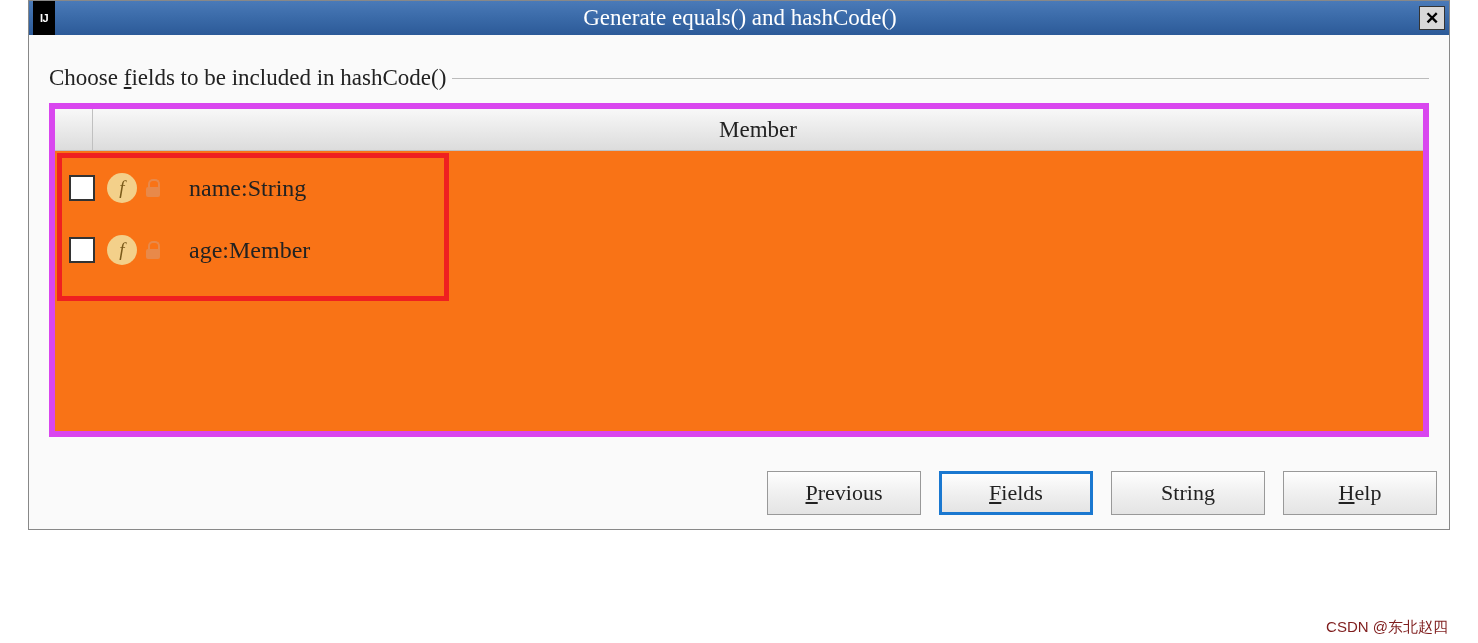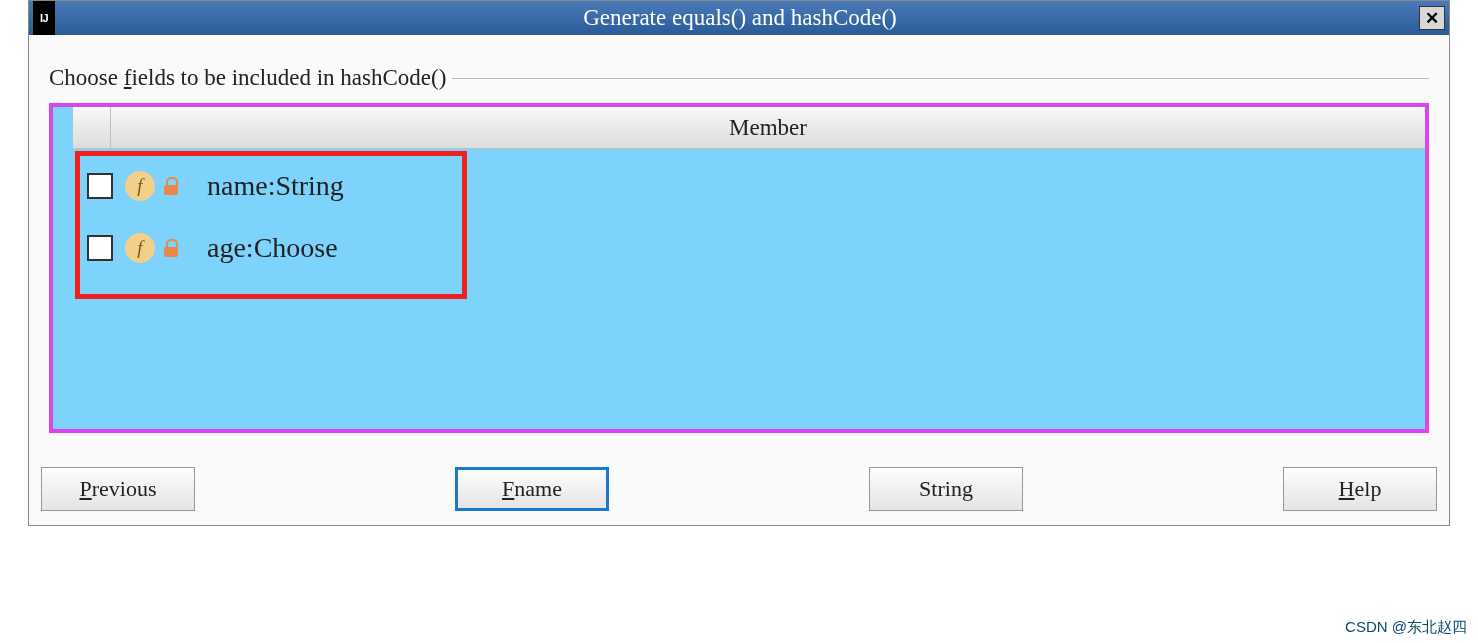--- a/index.html
+++ b/index.html
@@ -73,23 +73,22 @@
     .section-label .first-letter {
       text-decoration: underline;
     }
     .section-line {
       flex: 1;
       height: 1px;
       background: #bbb;
       margin-left: 6px;
     }
     .member-table {
-      border: 4px solid #d946ef;
-      background: #7dd3fc;
-      padding-left: 20px;
+      border: 6px solid #d946ef;
+      background: #f97316;
     }
     .member-header {
       background: linear-gradient(to bottom, #f8f8f8 0%, #eaeaea 50%, #dcdcdc 100%);
       border-bottom: 1px solid #c0c0c0;
       display: flex;
       height: 42px;
       align-items: stretch;
     }
     .member-header-spacer {
       width: 38px;
@@ -168,28 +167,28 @@
       content: "";
       position: absolute;
       bottom: 0;
       left: 1px;
       width: 14px;
       height: 10px;
       background: #e8894a;
       border-radius: 2px;
     }
     .member-text {
-      font-size: 28px;
+      font-size: 24px;
       color: #222;
       margin-left: 18px;
       font-family: Georgia, serif;
     }
     .button-row {
       display: flex;
-      justify-content: space-between;
+      justify-content: flex-end;
       gap: 18px;
       padding: 14px 12px 14px 12px;
       background: #fafafa;
     }
     .btn {
       min-width: 154px;
       height: 44px;
       background: linear-gradient(to bottom, #fefefe 0%, #f0f0f0 50%, #e4e4e4 100%);
       border: 1px solid #999;
       font-size: 22px;
@@ -202,23 +201,23 @@
     }
     .btn.default {
       border: 3px solid #1a78d0;
     }
     .btn .mnemonic {
       text-decoration: underline;
     }
     .watermark {
       position: fixed;
       bottom: 6px;
-      right: 11px;
+      right: 30px;
       font-size: 15px;
-      color: #0c4a6e;
+      color: #7f1d1d;
       font-family: Arial, sans-serif;
     }
   </style>
 </head>
 <body>
 
 <div class="dialog-window">
 
   <div class="title-bar">
     <div class="title-icon">IJ</div>
@@ -249,34 +248,34 @@
           <div class="checkbox"></div>
           <div class="field-icon">f</div>
           <div class="lock-icon"></div>
           <div class="member-text">name:String</div>
         </div>
 
         <div class="member-row">
           <div class="checkbox"></div>
           <div class="field-icon">f</div>
           <div class="lock-icon"></div>
-          <div class="member-text">age:Choose</div>
+          <div class="member-text">age:Member</div>
         </div>
 
       </div>
     </div>
 
   </div>
 
   <div class="button-row">
     <div class="btn">
       <span><span class="mnemonic">P</span><span>revious</span></span>
     </div>
     <div class="btn default">
-      <span><span class="mnemonic">F</span><span>name</span></span>
+      <span><span class="mnemonic">F</span><span>ields</span></span>
     </div>
     <div class="btn">
       <span>String</span>
     </div>
     <div class="btn">
       <span><span class="mnemonic">H</span><span>elp</span></span>
     </div>
   </div>
 
 </div>

